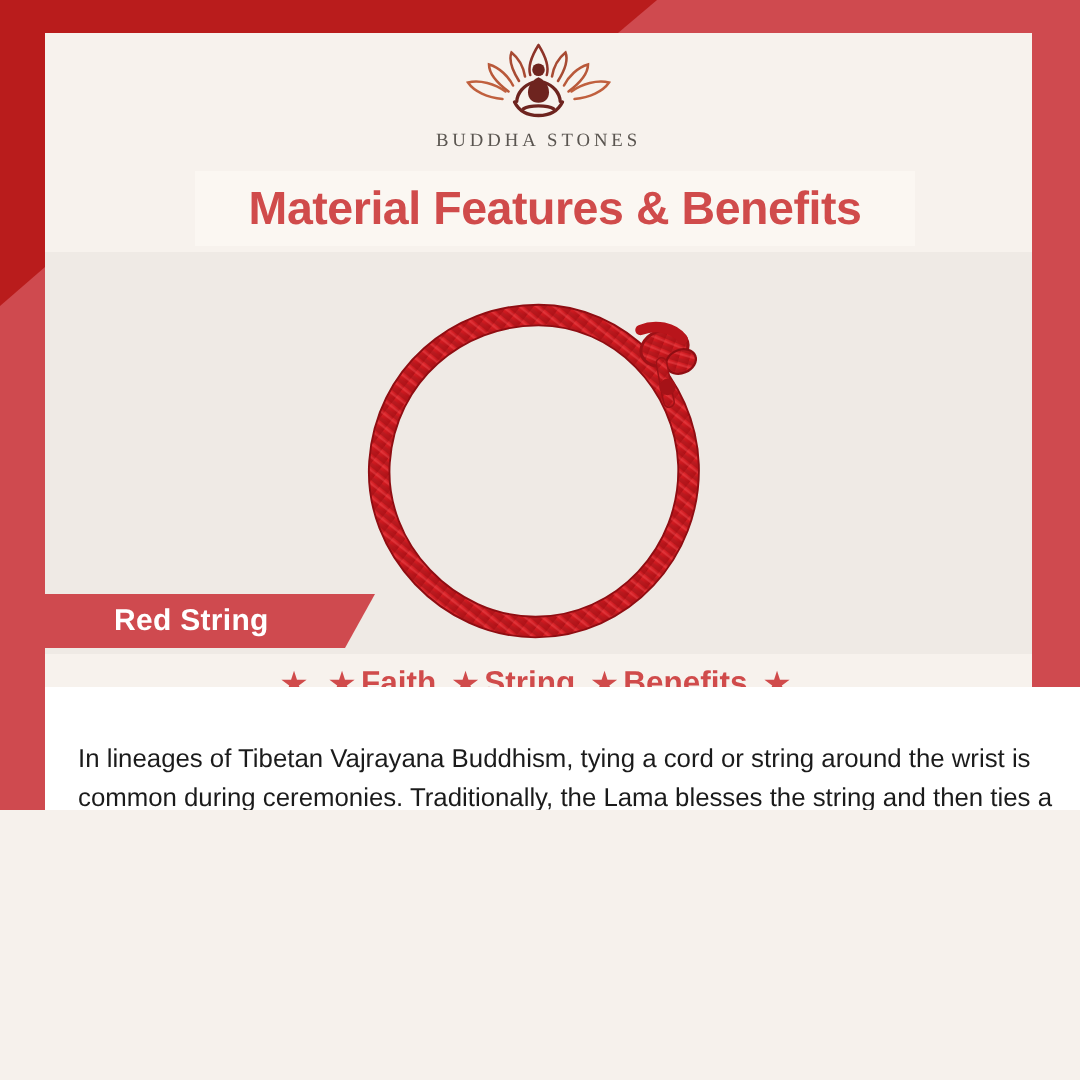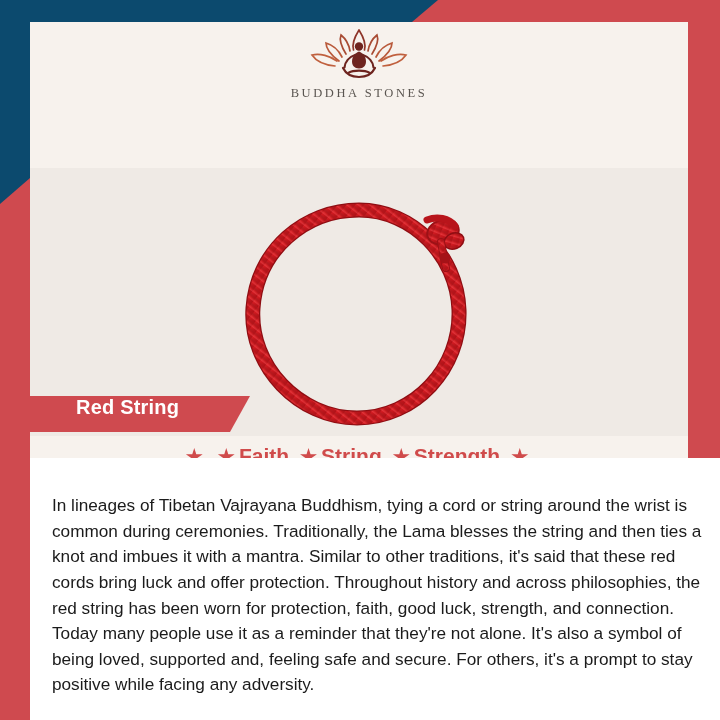--- a/index.html
+++ b/index.html
@@ -1,21 +1,21 @@
 <!DOCTYPE html>
 <html><head>
 <meta charset="utf-8">
 <style>
   html,body{margin:0;padding:0;}
   body{
     width:720px;height:720px;overflow:hidden;
     background:#f6f1ec;
     font-family:"Liberation Sans", sans-serif;
   }
-  #page{position:relative;width:720px;height:720px;overflow:hidden;background:#0c4a6e;}
+  #page{position:relative;width:720px;height:540px;overflow:hidden;background:#b91c1c;}
 
   
   .band{position:absolute;background:#cf4a4f;}
 
   
   #top-strip{
     left:412px;top:0;width:308px;height:22px;
     clip-path:polygon(26px 0,100% 0,100% 100%,0 100%);
   }
   
@@ -72,21 +72,21 @@
     display:flex;align-items:center;justify-content:center;
   }
   #bracelet{display:block;}
 
   
   #ribbon{
     position:absolute;left:-2px;top:374px;
     height:36px;width:222px;
     background:#cf4a4f;
     clip-path:polygon(0 0,100% 0,calc(100% - 20px) 100%,0 100%);
-    display:flex;
+    display:flex;align-items:center;
   }
   #ribbon-text{
     margin-left:48px;color:#ffffff;font-size:20px;font-weight:bold;
     letter-spacing:0.2px;
   }
 
   
   #benefits{
     position:absolute;left:0;right:0;top:414px;height:40px;
     background:#f7f2ed;
@@ -149,20 +149,23 @@
           <path d="M50 31 C44 33 40 38 39.5 43.5"></path>
           <path d="M58 31 C64 33 68 38 68.5 43.5"></path>
 
           <path d="M38 44 C41 50 47 53 54 53 C61 53 67 50 70 44"></path>
           <path d="M44 48.5 C48 46 60 46 64 48.5"></path>
         </g>
       </svg>
       <div id="logo-word">BUDDHA STONES</div>
     </div>
 
+    <div id="title-banner">
+      <div id="title-text">Material Features &amp; Benefits</div>
+    </div>
 
     <div id="hero">
       <svg id="bracelet" width="260" height="236" viewBox="0 0 260 236">
         <defs>
           <linearGradient id="cordg" x1="0" y1="0" x2="1" y2="1">
             <stop offset="0%" stop-color="#e22b30"></stop>
             <stop offset="50%" stop-color="#cf1a20"></stop>
             <stop offset="100%" stop-color="#ab1016"></stop>
           </linearGradient>
 
@@ -209,21 +212,21 @@
       <span class="benefit">
         <span class="star">★</span>
         <span>Faith</span>
       </span>
       <span class="benefit">
         <span class="star">★</span>
         <span>String</span>
       </span>
       <span class="benefit">
         <span class="star">★</span>
-        <span>Strength</span>
+        <span>Benefits</span>
       </span>
       <span class="benefit">
         <span class="star">★</span>
       </span>
     </div>
 
     <div id="desc-panel">
       <p id="desc-text">In lineages of Tibetan Vajrayana Buddhism, tying a cord or string around the wrist is common during ceremonies. Traditionally, the Lama blesses the string and then ties a knot and imbues it with a mantra. Similar to other traditions, it's said that these red cords bring luck and offer protection. Throughout history and across philosophies, the red string has been worn for protection, faith, good luck, strength, and connection. Today many people use it as a reminder that they're not alone. It's also a symbol of being loved, supported and, feeling safe and secure. For others, it's a prompt to stay positive while facing any adversity.</p>
     </div>
 

